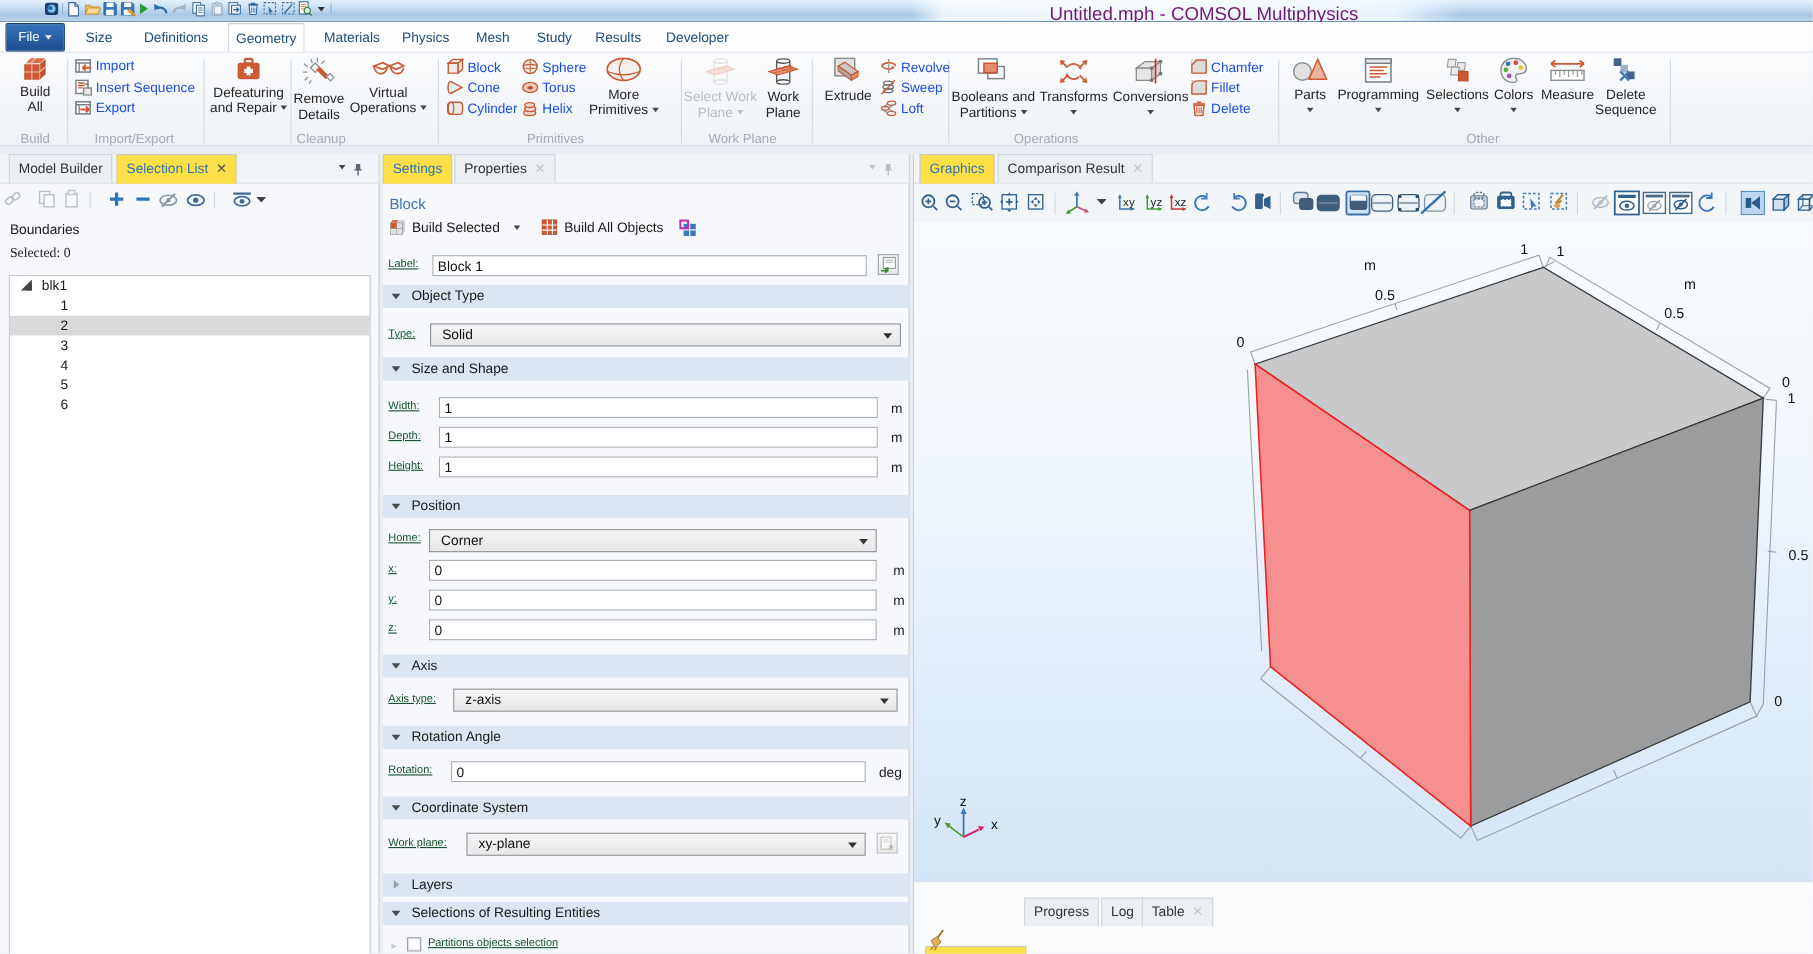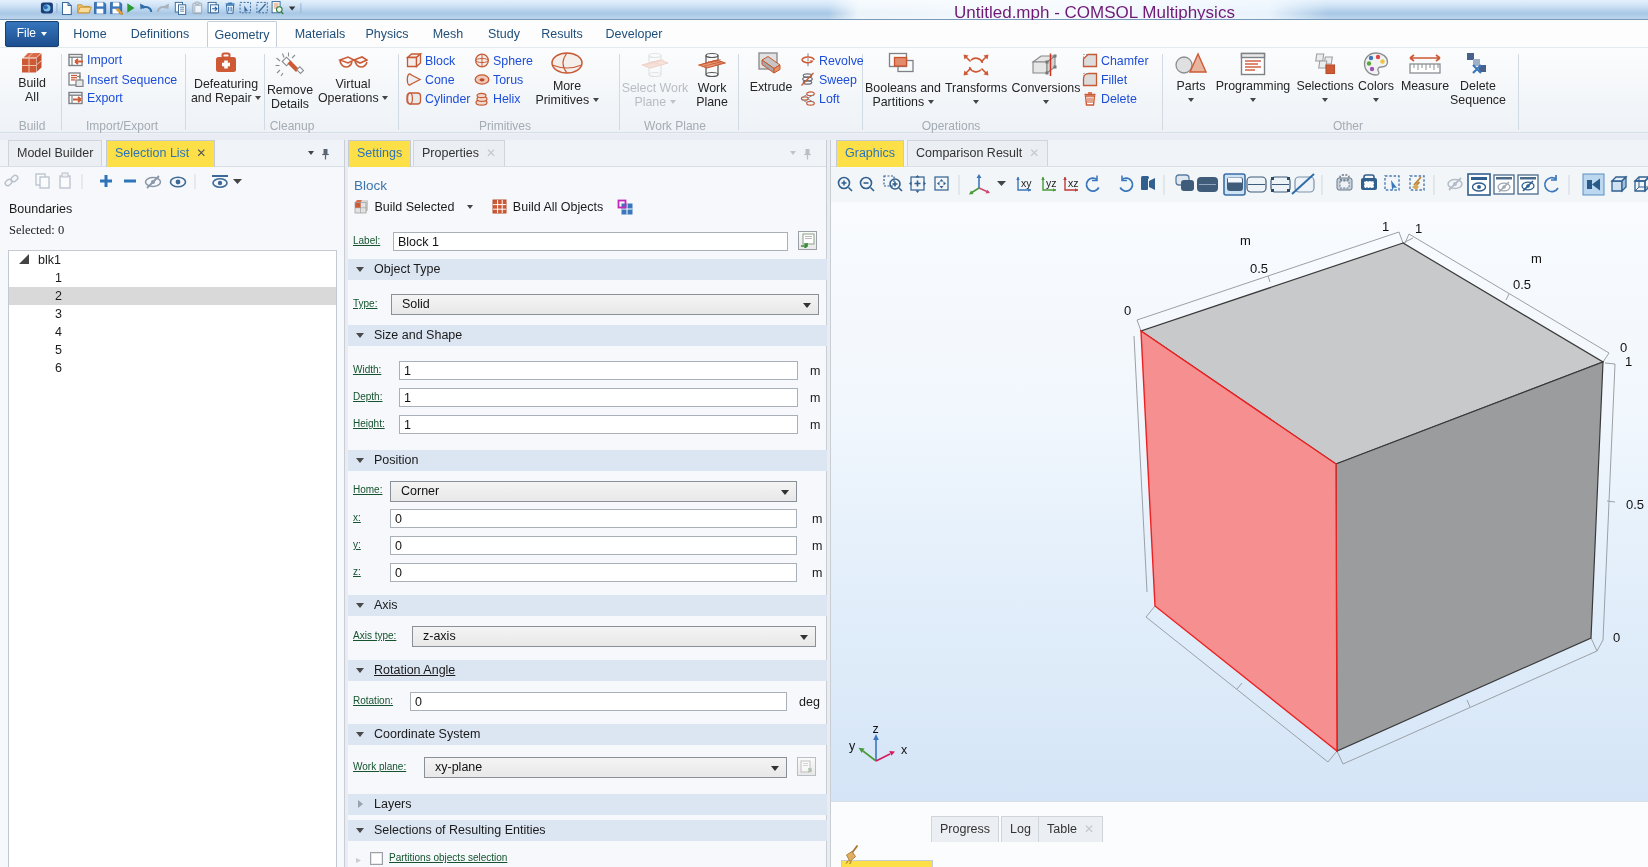--- a/index.html
+++ b/index.html
@@ -141,21 +141,21 @@
       </g>
       <circle cx="10" cy="11" r="3.5" fill="#eaf2ea" stroke="#2a7a3a" stroke-width="1.3"></circle>
       <line x1="12.5" y1="14" x2="15" y2="16.5" stroke="#2a7a3a" stroke-width="1.6"></line>
     </g>
   <path d="M318 8 l4 5 4-5 z" fill="#333"></path>
   <line x1="333" y1="4" x2="333" y2="16" stroke="#8aa8c8"></line>
 </svg>
 
 <div id="menurow"></div>
 <div id="filebtn">File <span style="display:inline-block;width:0;height:0;border-left:3.5px solid transparent;border-right:3.5px solid transparent;border-top:4px solid #fff;vertical-align:1px;margin-left:2px;"></span></div>
-<div class="mtab" style="left:62px;width:56px;">Home</div>
+<div class="mtab" style="left:62px;width:56px;">Size</div>
 <div class="mtab" style="left:120px;width:80px;">Definitions</div>
 <div class="mtab active" style="left:207px;width:70px;">Geometry</div>
 <div class="mtab" style="left:284px;width:72px;">Materials</div>
 <div class="mtab" style="left:356px;width:62px;">Physics</div>
 <div class="mtab" style="left:420px;width:56px;">Mesh</div>
 <div class="mtab" style="left:478px;width:52px;">Study</div>
 <div class="mtab" style="left:532px;width:60px;">Results</div>
 <div class="mtab" style="left:594px;width:80px;">Developer</div>
 
 <div id="ribbon"></div>
@@ -620,21 +620,21 @@
     <input class="finput" style="left: 42px; top: 396px; width: 407px;" value="0">
     <div class="funit" style="left:464px;top:399px;">m</div>
     <div class="flabel" style="left:5px;top:426px;">z:</div>
     <input class="finput" style="left: 42px; top: 423px; width: 407px;" value="0">
     <div class="funit" style="left:464px;top:426px;">m</div>
 
     <div class="sect" style="top:455px;"><span class="tri"></span>Axis</div>
     <div class="flabel" style="left:5px;top:490px;">Axis type:</div>
     <div class="fdrop" style="left:64px;top:486px;width:404px;">z-axis</div>
 
-    <div class="sect" style="top:520px;text-decoration:underline;"><span class="tri"></span>Rotation Angle</div>
+    <div class="sect" style="top:520px;"><span class="tri"></span>Rotation Angle</div>
     <div class="flabel" style="left:5px;top:555px;">Rotation:</div>
     <input class="finput" style="left: 62px; top: 552px; width: 377px;" value="0">
     <div class="funit" style="left:451px;top:555px;">deg</div>
 
     <div class="sect" style="top:584px;"><span class="tri"></span>Coordinate System</div>
     <div class="flabel" style="left:5px;top:621px;">Work plane:</div>
     <div class="fdrop" style="left:76px;top:617px;width:363px;">xy-plane</div>
     <div style="position:absolute;left:449px;top:617px;width:19px;height:19px;background:linear-gradient(180deg,#fafafa,#e8e8e8);border:1px solid #b8bec4;">
       <svg width="13" height="13" viewBox="0 0 13 13" style="margin:2px;opacity:0.55;">
           <rect x="1" y="1" width="9" height="11" fill="#fff" stroke="#999"></rect>

